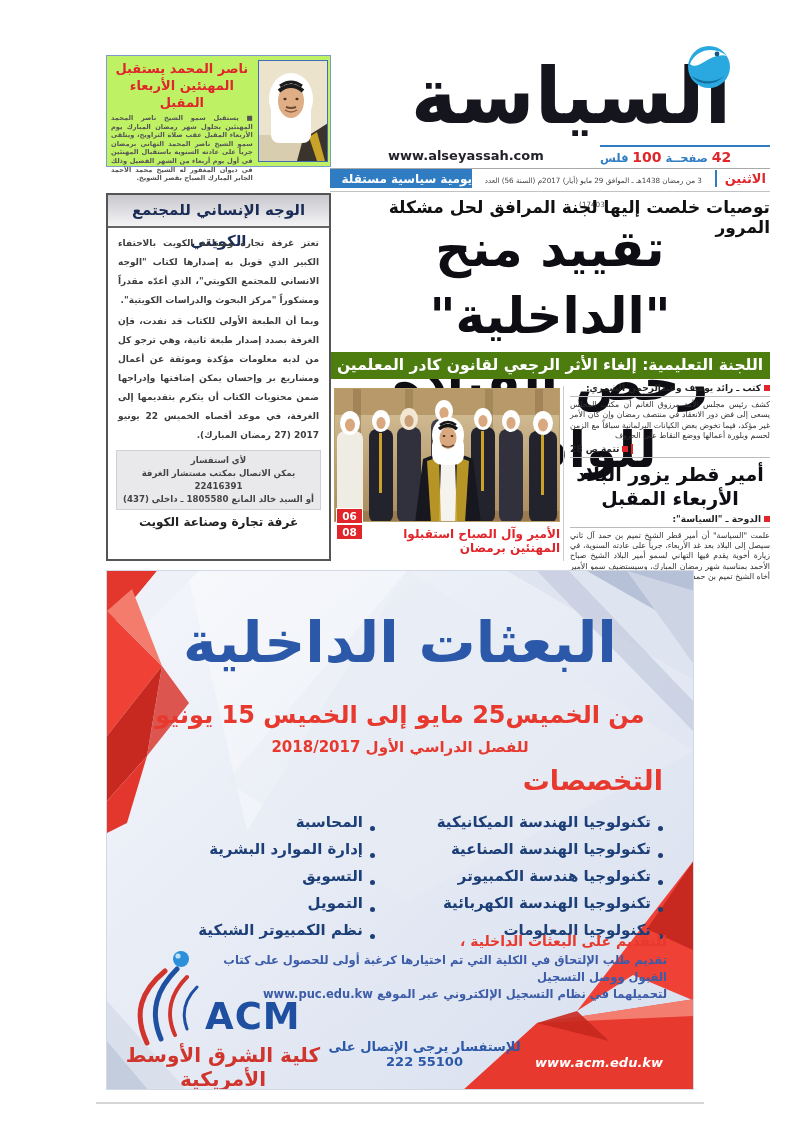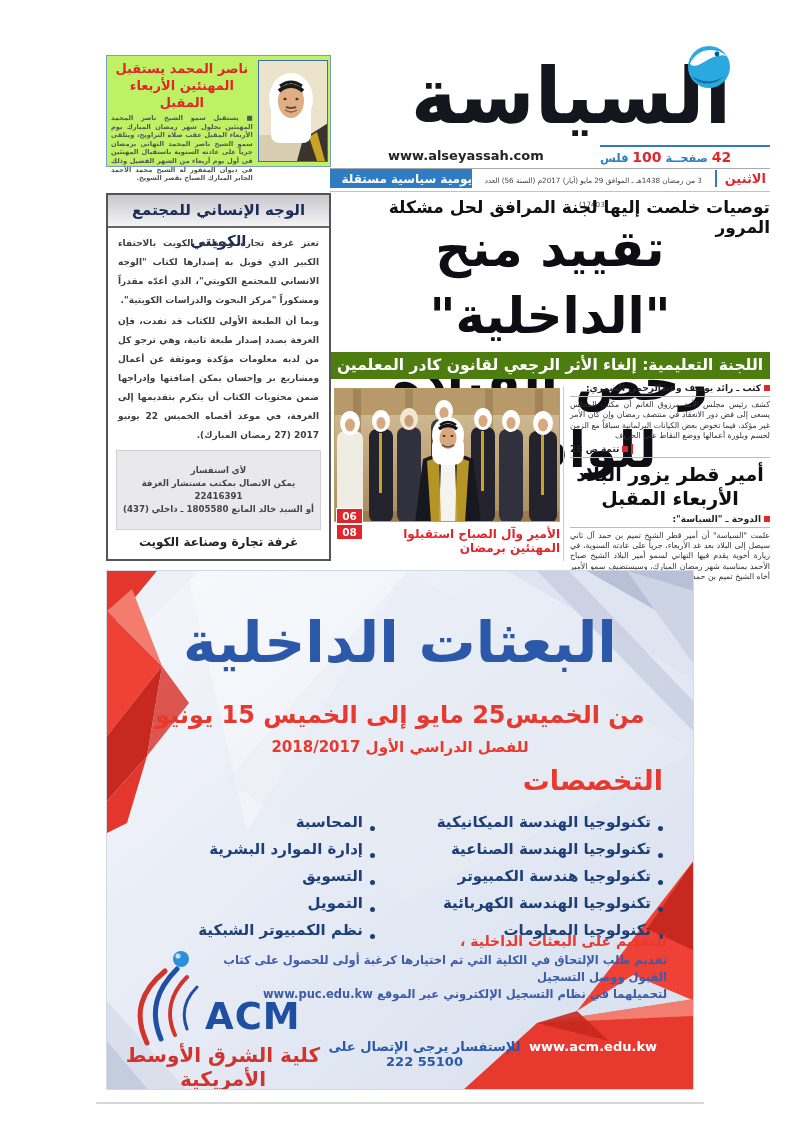--- a/index.html
+++ b/index.html
@@ -33,21 +33,21 @@
   
   .kicker { left:330px; top:197px; width:440px; text-align:right; direction:rtl; font-size:17px; font-weight:bold; color:#111; }
   .h1 { left:328px; top:216px; width:444px; text-align:center; direction:rtl; font-weight:bold; color:#0d0d13; font-size:50px; line-height:67px; letter-spacing:-1px; }
   .subhead { left:330px; top:352px; width:440px; height:27px; background:#4d7c0f; color:#fff; font-weight:bold; font-size:15.5px; line-height:27px; text-align:center; direction:rtl; }
 
   
   .chamber { left:106px; top:193px; width:225px; height:368px; border:2px solid #555; background:#fff; overflow:hidden; }
   .chamber-head { height:33px; background:linear-gradient(#c7c7cd,#f4f4f6); border-bottom:2px solid #666; color:#1b2d57; font-weight:bold; font-size:15px; line-height:31px; text-align:center; direction:rtl; }
   .chamber-body { padding:6px 10px 0 10px; direction:rtl; text-align:justify; font-size:9px; font-weight:bold; color:#3d3d3d; line-height:19px; }
   .chamber-body p + p { margin-top:2px; }
-  .chamber-inquiry { margin:5px 8px 0 8px; background:#e9e9ec; border:1px solid #cfcfd6; padding:13px 2px; text-align:center; direction:rtl; font-size:8.6px; font-weight:bold; color:#444; line-height:13px; }
+  .chamber-inquiry { margin:5px 8px 0 8px; background:#e9e9ec; border:1px solid #cfcfd6; padding:3px 2px; text-align:center; direction:rtl; font-size:8.6px; font-weight:bold; color:#444; line-height:13px; }
   .chamber-sign { margin-top:5px; text-align:center; direction:rtl; font-size:12px; font-weight:bold; color:#222; }
 
   
   .photo { left:334px; top:388px; width:226px; height:134px; border:1px solid #b9a06a; overflow:hidden; }
   .badges { left:336px; top:508px; width:27px; z-index:3; }
   .badge { width:27px; height:16px; background:#e0252b; border:1px solid #fff; color:#fff; font-weight:bold; font-size:10.5px; line-height:14px; text-align:center; }
   .photo-caption { left:334px; top:527px; width:226px; padding-left:32px; text-align:right; direction:rtl; color:#e0252b; font-weight:bold; font-size:12px; }
 
   .col-rule { left:563px; top:386px; width:1px; height:175px; background:#cccccc; }
 
@@ -74,21 +74,21 @@
   .mcol-biz { right:318px; width:244px; }
   .mi { display:flex; direction:rtl; align-items:flex-end; gap:7px; height:27px; color:#1d3f77; font-weight:bold; font-size:15px; }
   .dot { width:5px; height:5px; border-radius:50%; background:#1d3f77; flex:0 0 auto; }
   .apply { right:26px; top:362px; width:470px; text-align:right; direction:rtl; z-index:2; }
   .apply-title { color:#e8392f; font-weight:bold; font-size:14px; margin-bottom:3px; }
   .apply-line { color:#3c5ca8; font-weight:bold; font-size:11.5px; line-height:17px; }
   .acm { left:12px; top:376px; width:210px; height:100px; z-index:2; }
   .acm-text { position:absolute; left:86px; top:48px; color:#1f4fa0; font-weight:bold; font-size:37px; letter-spacing:1px; }
   .acm-college { left:6px; top:472px; width:220px; text-align:center; direction:rtl; color:#d0342c; font-weight:bold; font-size:20px; z-index:2; }
   .ad-contact { left:210px; top:468px; width:215px; text-align:center; direction:rtl; color:#2b58a8; font-weight:bold; font-size:13px; z-index:2; }
-  .ad-site { right:24px; top:468px; width:140px; text-align:left; color:#ffffff; font-weight:bold; font-size:13px; z-index:2; }
+  .ad-site { right:24px; top:484px; width:140px; text-align:center; color:#ffffff; font-weight:bold; font-size:13px; z-index:2;font-style:italic; }
 
   .bottom-rule { left:96px; top:1102px; width:608px; height:2px; background:#d6d6d6; }
 </style>
 </head>
 <body>
 
 <div class="abs top-box">
   <div class="top-box-text">
     <div class="top-box-head">ناصر المحمد يستقبل المهنئين الأربعاء المقبل</div>
     <div class="top-box-body">■ يستقبل سمو الشيخ ناصر المحمد المهنئين بحلول شهر رمضان المبارك يوم الأربعاء المقبل عقب صلاة التراويح، ويتلقى سمو الشيخ ناصر المحمد التهاني برمضان جرياً على عادته السنوية باستقبال المهنئين في أول يوم أربعاء من الشهر الفضيل وذلك في ديوان المغفور له الشيخ محمد الأحمد الجابر المبارك الصباح بقصر الشويخ.</div>

